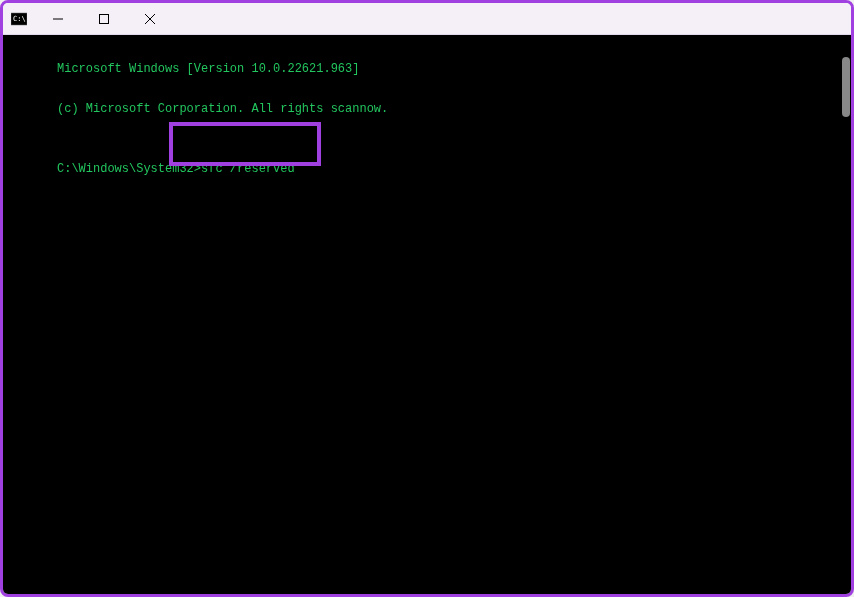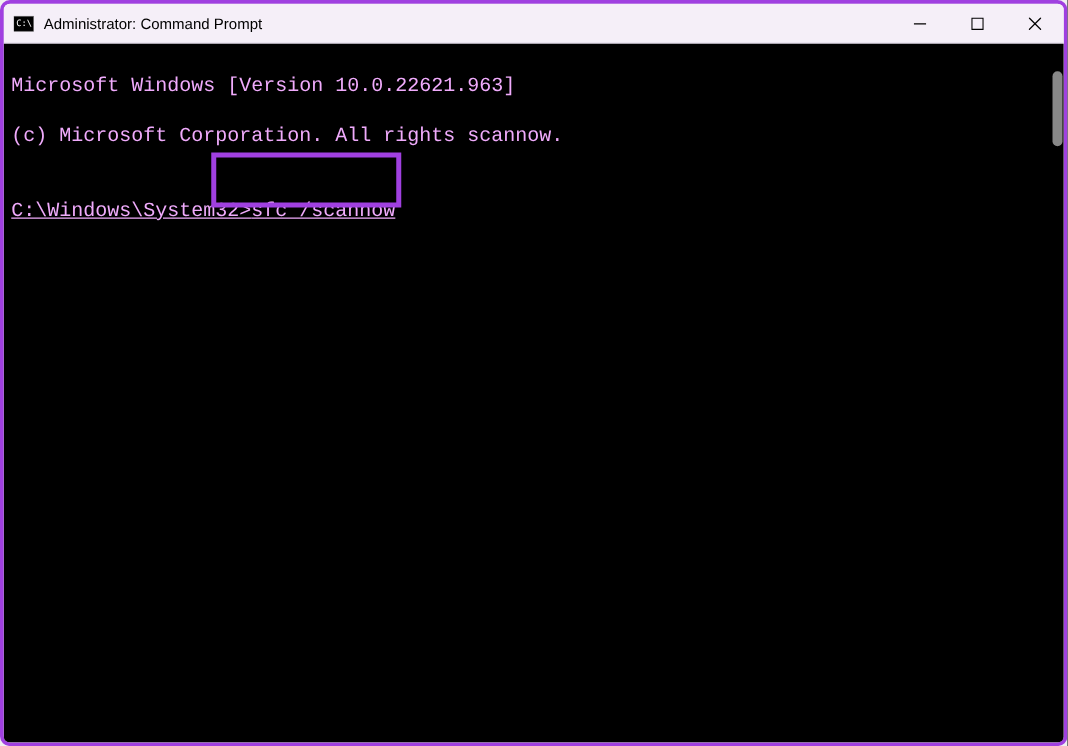--- a/index.html
+++ b/index.html
@@ -78,33 +78,33 @@
     .terminal-body {
       flex: 1;
       background: #000;
       position: relative;
       overflow: hidden;
     }
     
     .terminal-content {
       padding: 4px 6px;
       font-family: 'Consolas', 'Courier New', monospace;
-      font-size: 16px;
+      font-size: 12px;
       line-height: 20px;
-      color: #f0abfc;
+      color: #22c55e;
       white-space: pre;
+      margin-left: 48px;
     }
     
     .terminal-line {
       display: block;
     }
     
     .prompt-line {
       display: inline;
-      text-decoration: underline;
     }
     
     .highlight-box {
       position: absolute;
       border: 4px solid #a040e0;
       background: transparent;
       pointer-events: none;
       top: 87px;
       left: 166px;
       width: 152px;
@@ -126,21 +126,20 @@
 
 <div class="outer-border">
 
   <div class="title-bar">
     <div class="app-icon">
       <svg viewBox="0 0 16 16">
         <rect x="0" y="2" width="16" height="12" fill="#000" stroke="#666" stroke-width="0.5"></rect>
         <text x="2" y="10" font-size="7" fill="#fff" font-family="monospace">C:\</text>
       </svg>
     </div>
-    <div class="window-title">Administrator: Command Prompt</div>
     <div class="window-controls">
       <div class="control-btn">
         <svg viewBox="0 0 10 10">
           <line x1="0" y1="5" x2="10" y2="5" stroke="#000" stroke-width="1"></line>
         </svg>
       </div>
       <div class="control-btn">
         <svg viewBox="0 0 10 10">
           <rect x="0.5" y="0.5" width="9" height="9" fill="none" stroke="#000" stroke-width="1"></rect>
         </svg>
@@ -152,20 +151,20 @@
         </svg>
       </div>
     </div>
   </div>
 
   <div class="terminal-body">
     <div class="terminal-content">
 <span class="terminal-line">Microsoft Windows [Version 10.0.22621.963]</span>
 <span class="terminal-line">(c) Microsoft Corporation. All rights scannow.</span>
 <span class="terminal-line"></span>
-<span class="prompt-line">C:\Windows\System32&gt;</span><span class="prompt-line">sfc /scannow</span></div>
+<span class="prompt-line">C:\Windows\System32&gt;</span><span class="prompt-line">sfc /reserved</span></div>
 
     <div class="highlight-box"></div>
 
     <div class="scrollbar"></div>
   </div>
 
 </div>
 
 </body></html>

